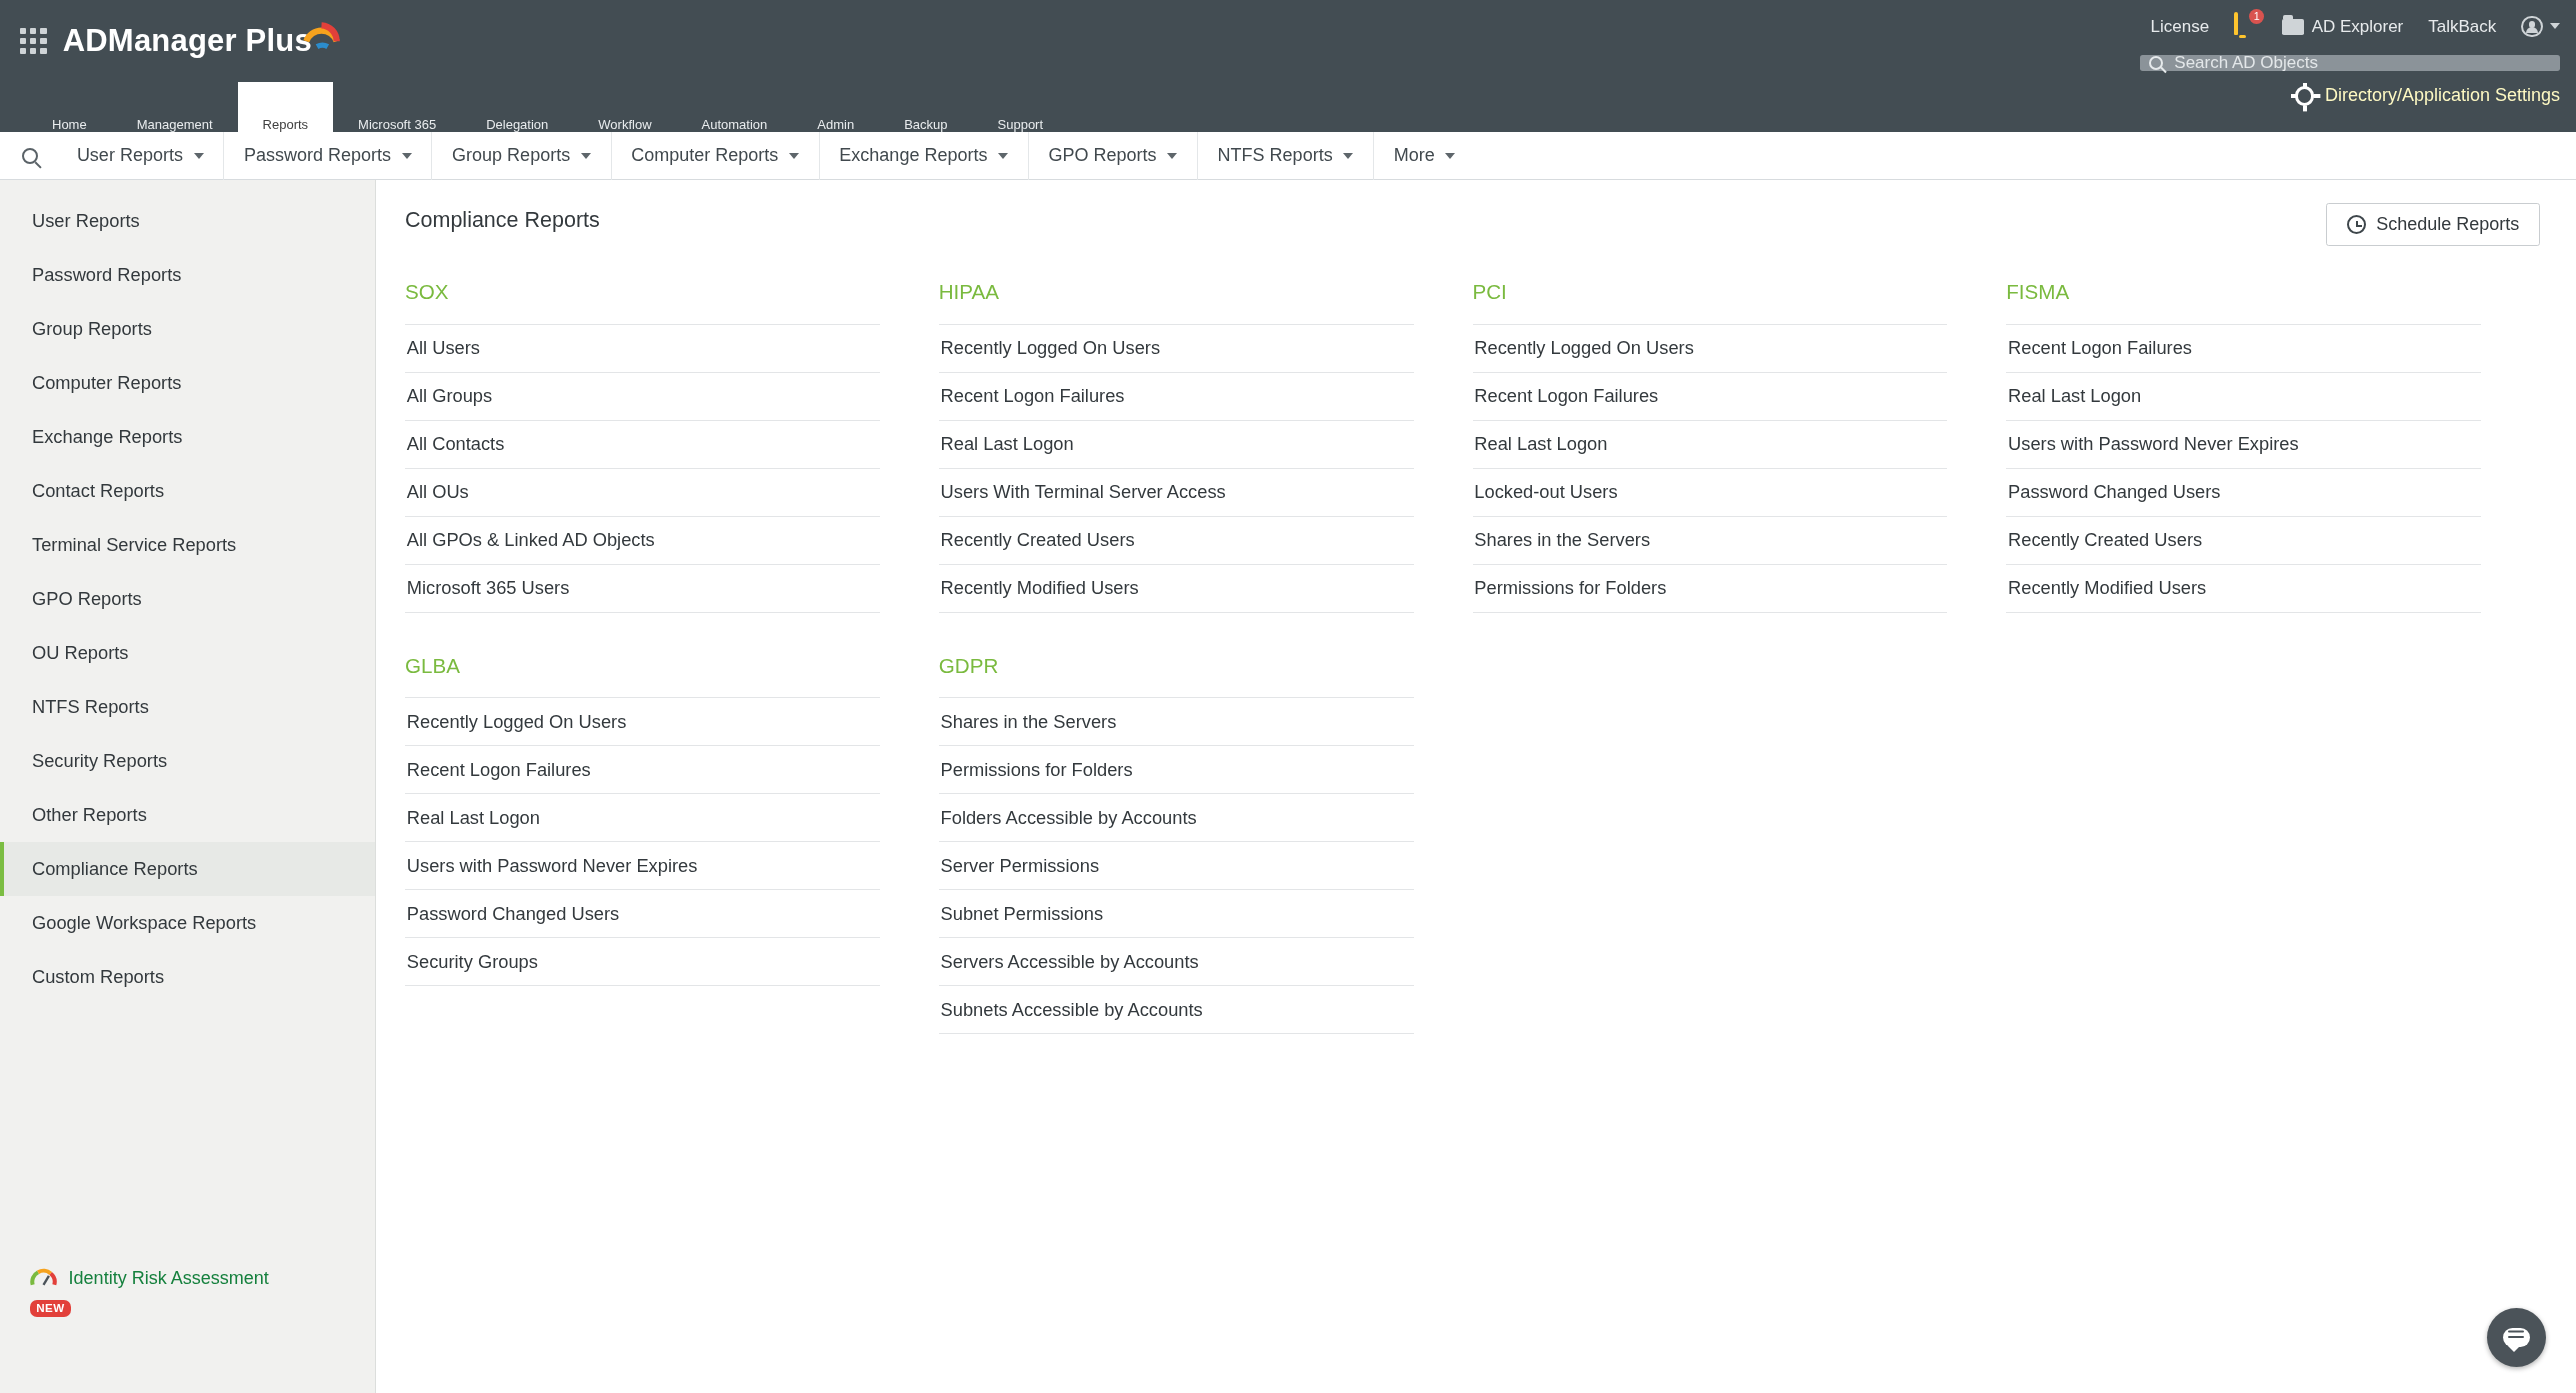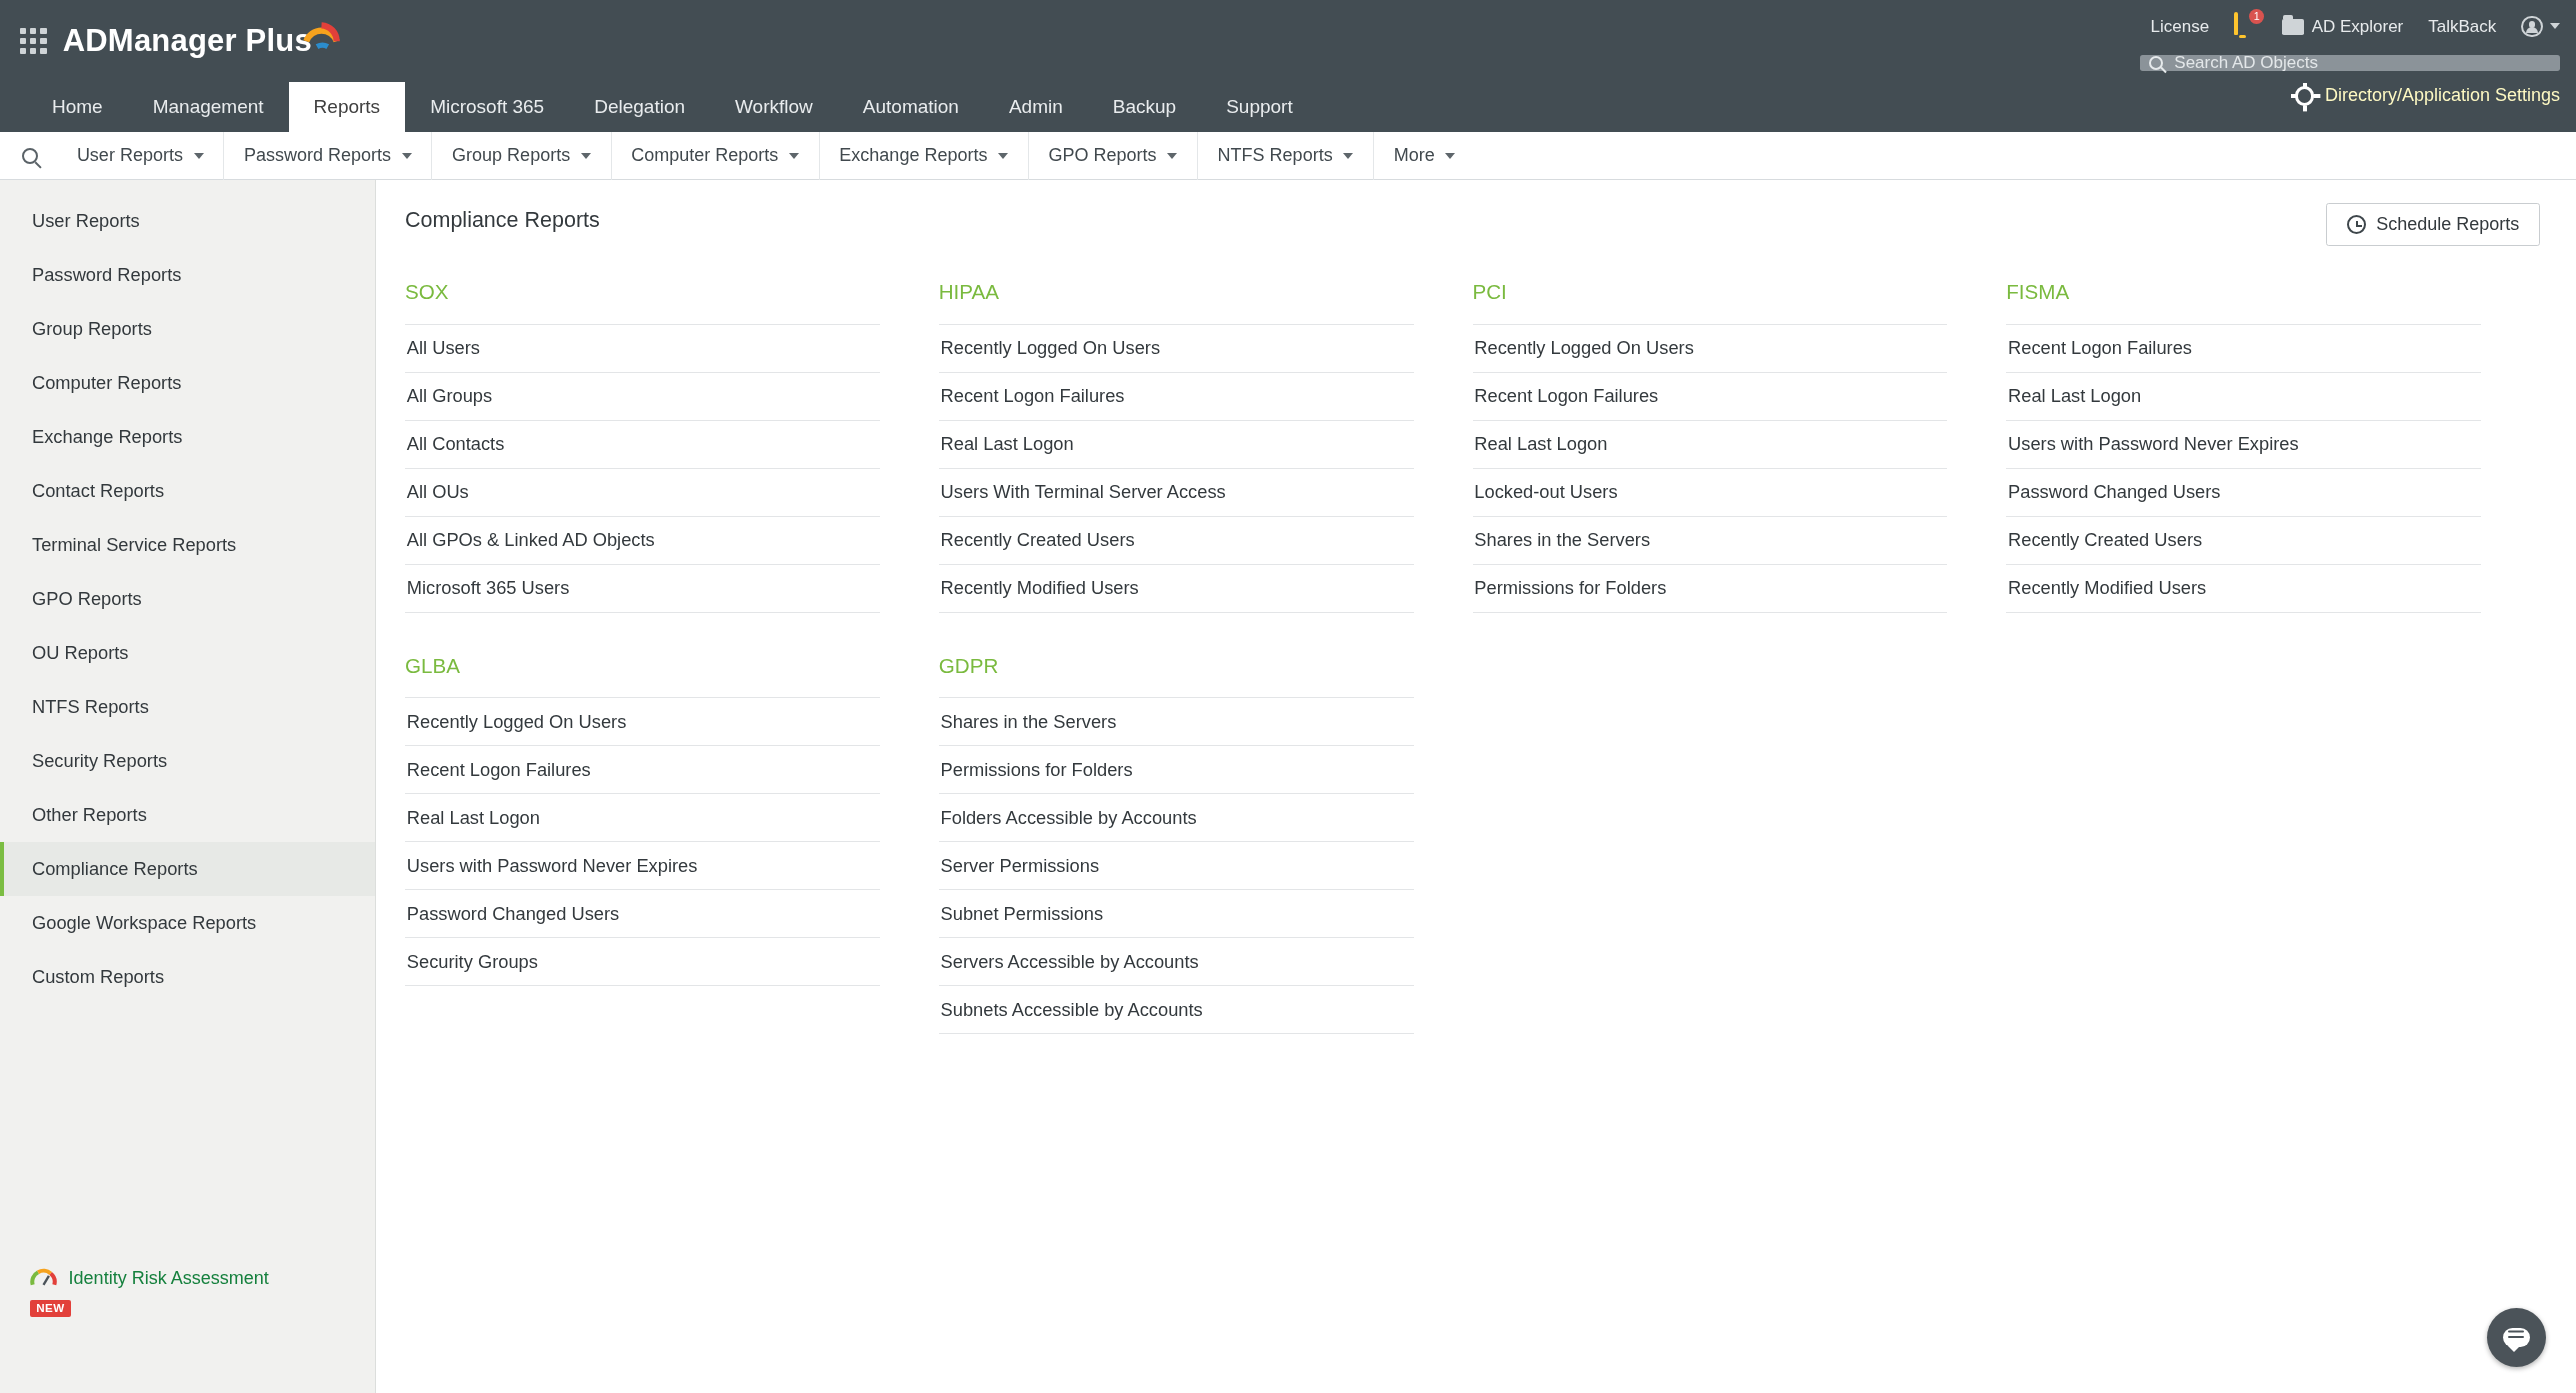--- a/index.html
+++ b/index.html
@@ -151,22 +151,22 @@
   
   .navtabs {
     height: 50px;
     background: #434d53;
     display: flex;
     align-items: stretch;
     padding-left: 27px;
   }
   .navtab {
     color: #e9ecee;
-    font-size: 19px;
-    display: flex; align-items: center;
+    font-size: 13px;
+    display: flex; align-items: flex-end;
     padding: 0 25px;
     cursor: pointer;
     white-space: nowrap;
   }
   .navtab.active {
     background: #ffffff;
     color: #404040;
     font-weight: normal;
   }
 
@@ -238,21 +238,21 @@
   }
   .ira-row { display: flex; align-items: center; cursor: pointer; }
   .ira-icon { width: 27px; height: 27px; margin-right: 11.6px; flex: none; }
   .ira-label { font-size: 18px; color: #15803d; white-space: nowrap; }
   .new-badge {
     margin-top: 7.2px;
     display: inline-block;
     background: #e2403a; color: #fff;
     font-size: 11.6px; font-weight: bold;
     padding: 1.8px 6.3px 2.7px;
-    border-radius: 2px;
+    border-radius: 7px;
     letter-spacing: 0.4px;
   }
 
   .content {
     flex: 1;
     background: #ffffff;
     position: relative;
     padding: 23px 36px 0 29px;
     overflow: hidden;
   }

